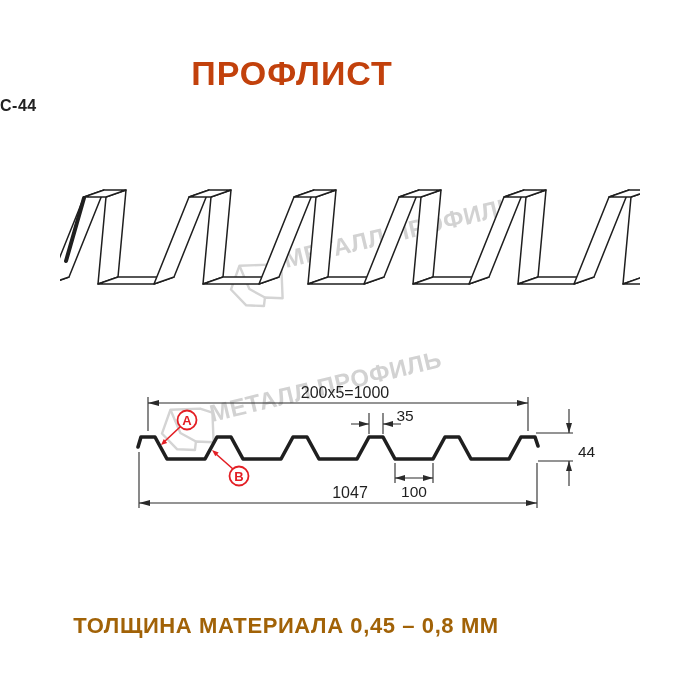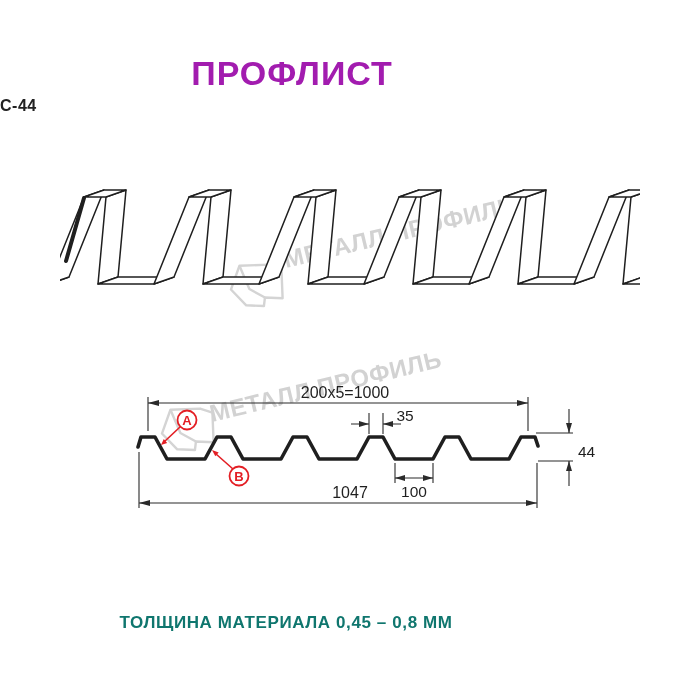--- a/index.html
+++ b/index.html
@@ -2,29 +2,29 @@
 <html><head>
 <meta charset="utf-8">
 <style>
   html,body{margin:0;padding:0;}
   body{
     width:700px;height:700px;background:#ffffff;position:relative;overflow:hidden;
     font-family:"Liberation Sans","DejaVu Sans",sans-serif;
   }
   .page-title{
     position:absolute;left:0;top:54px;width:584px;text-align:center;
-    font-size:34px;font-weight:800;letter-spacing:1px;color:#a21caf;
+    font-size:34px;font-weight:800;letter-spacing:1px;color:#c2410c;
   }
   .page-model{
     position:absolute;left:0;top:97px;width:700px;
     font-size:16px;font-weight:700;letter-spacing:0.5px;color:#222222;
   }
   .footer-note{
     position:absolute;left:0;top:613px;width:572px;text-align:center;
-    font-size:17px;font-weight:700;letter-spacing:0.6px;color:#0f766e;
+    font-size:22px;font-weight:700;letter-spacing:0.6px;color:#a16207;
   }
   svg{position:absolute;left:0;top:0;}
   .dim-text{font-size:16px;font-weight:400;fill:#1f1f1f;}
   .dim-text-sm{font-size:15.5px;font-weight:400;fill:#1f1f1f;}
   .wm-text{font-size:24px;font-weight:700;letter-spacing:0.5px;fill:#d2d2d2;}
   .red-letter{font-size:13px;font-weight:700;fill:#e31e24;}
 </style>
 </head>
 <body>
 

